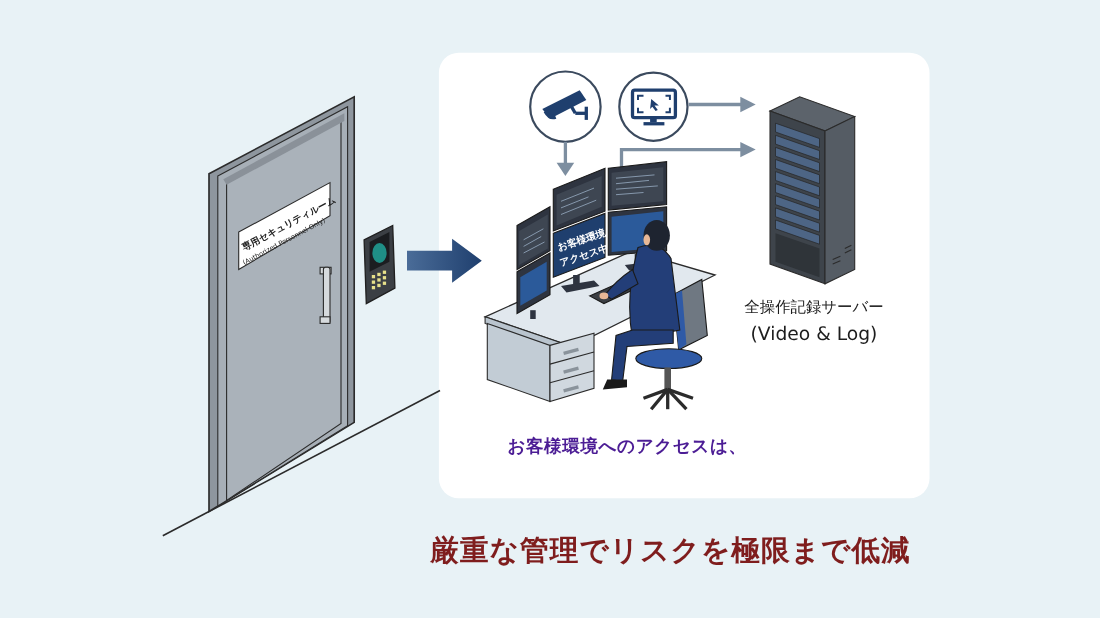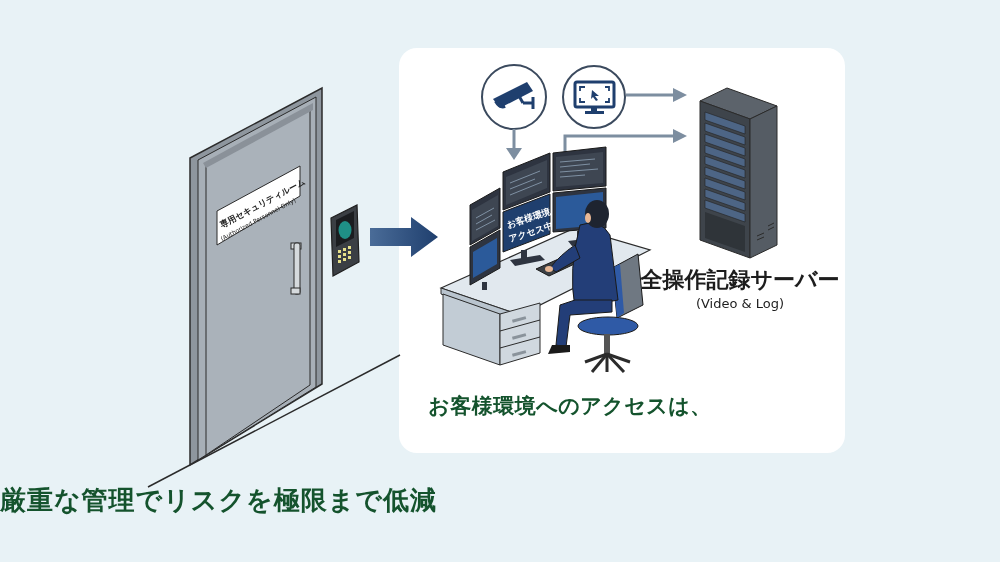--- a/index.html
+++ b/index.html
@@ -10,33 +10,33 @@
     position: relative;
   }
   .stage { position: absolute; left: 0; top: 0; width: 1000px; height: 562px; }
   .card {
     position: absolute; left: 399px; top: 48px; width: 446px; height: 405px;
     background: #ffffff; border-radius: 18px;
   }
   svg.art { position: absolute; left: 0; top: 0; }
   .caption {
     position: absolute; left: 420px; top: 393px; width: 300px;
-    text-align: center; font-size: 21px; line-height: 27px; font-weight: bold;
-    color: #14532d; letter-spacing: 0.5px; font-family: Liberation Serif, serif;
+    text-align: center; font-size: 16px; line-height: 27px; font-weight: bold;
+    color: #4c1d95; letter-spacing: 0.5px; font-family: Liberation Serif, serif;
   }
   .server-label {
     position: absolute; left: 640px; top: 268px; width: 200px; text-align: center;
     color: #1d1d1d;
   }
   .server-label .t1 { font-size: 22px; font-weight: bold; line-height: 24px; }
-  .server-label .t2 { font-size: 22px; font-weight: bold; line-height: 24px; }
-  .server-label .t3 { font-size: 13px; line-height: 24px; }
+  .server-label .t2 { font-size: 14px; font-weight: normal; line-height: 24px; }
+  .server-label .t3 { font-size: 17px; line-height: 24px; }
   .headline {
-    position: absolute; left: 0; top: 483px; width: 828px; text-align: left;
-    font-size: 26px; font-weight: bold; color: #14532d; letter-spacing: 1px;
+    position: absolute; left: 0; top: 483px; width: 828px; text-align: right;
+    font-size: 26px; font-weight: bold; color: #7f1d1d; letter-spacing: 1px;
   }
   .sign-text { font-family: "DejaVu Sans", sans-serif; }
 </style>
 </head>
 <body>
 
 <div class="stage">
 
   <div class="card"></div>
 

